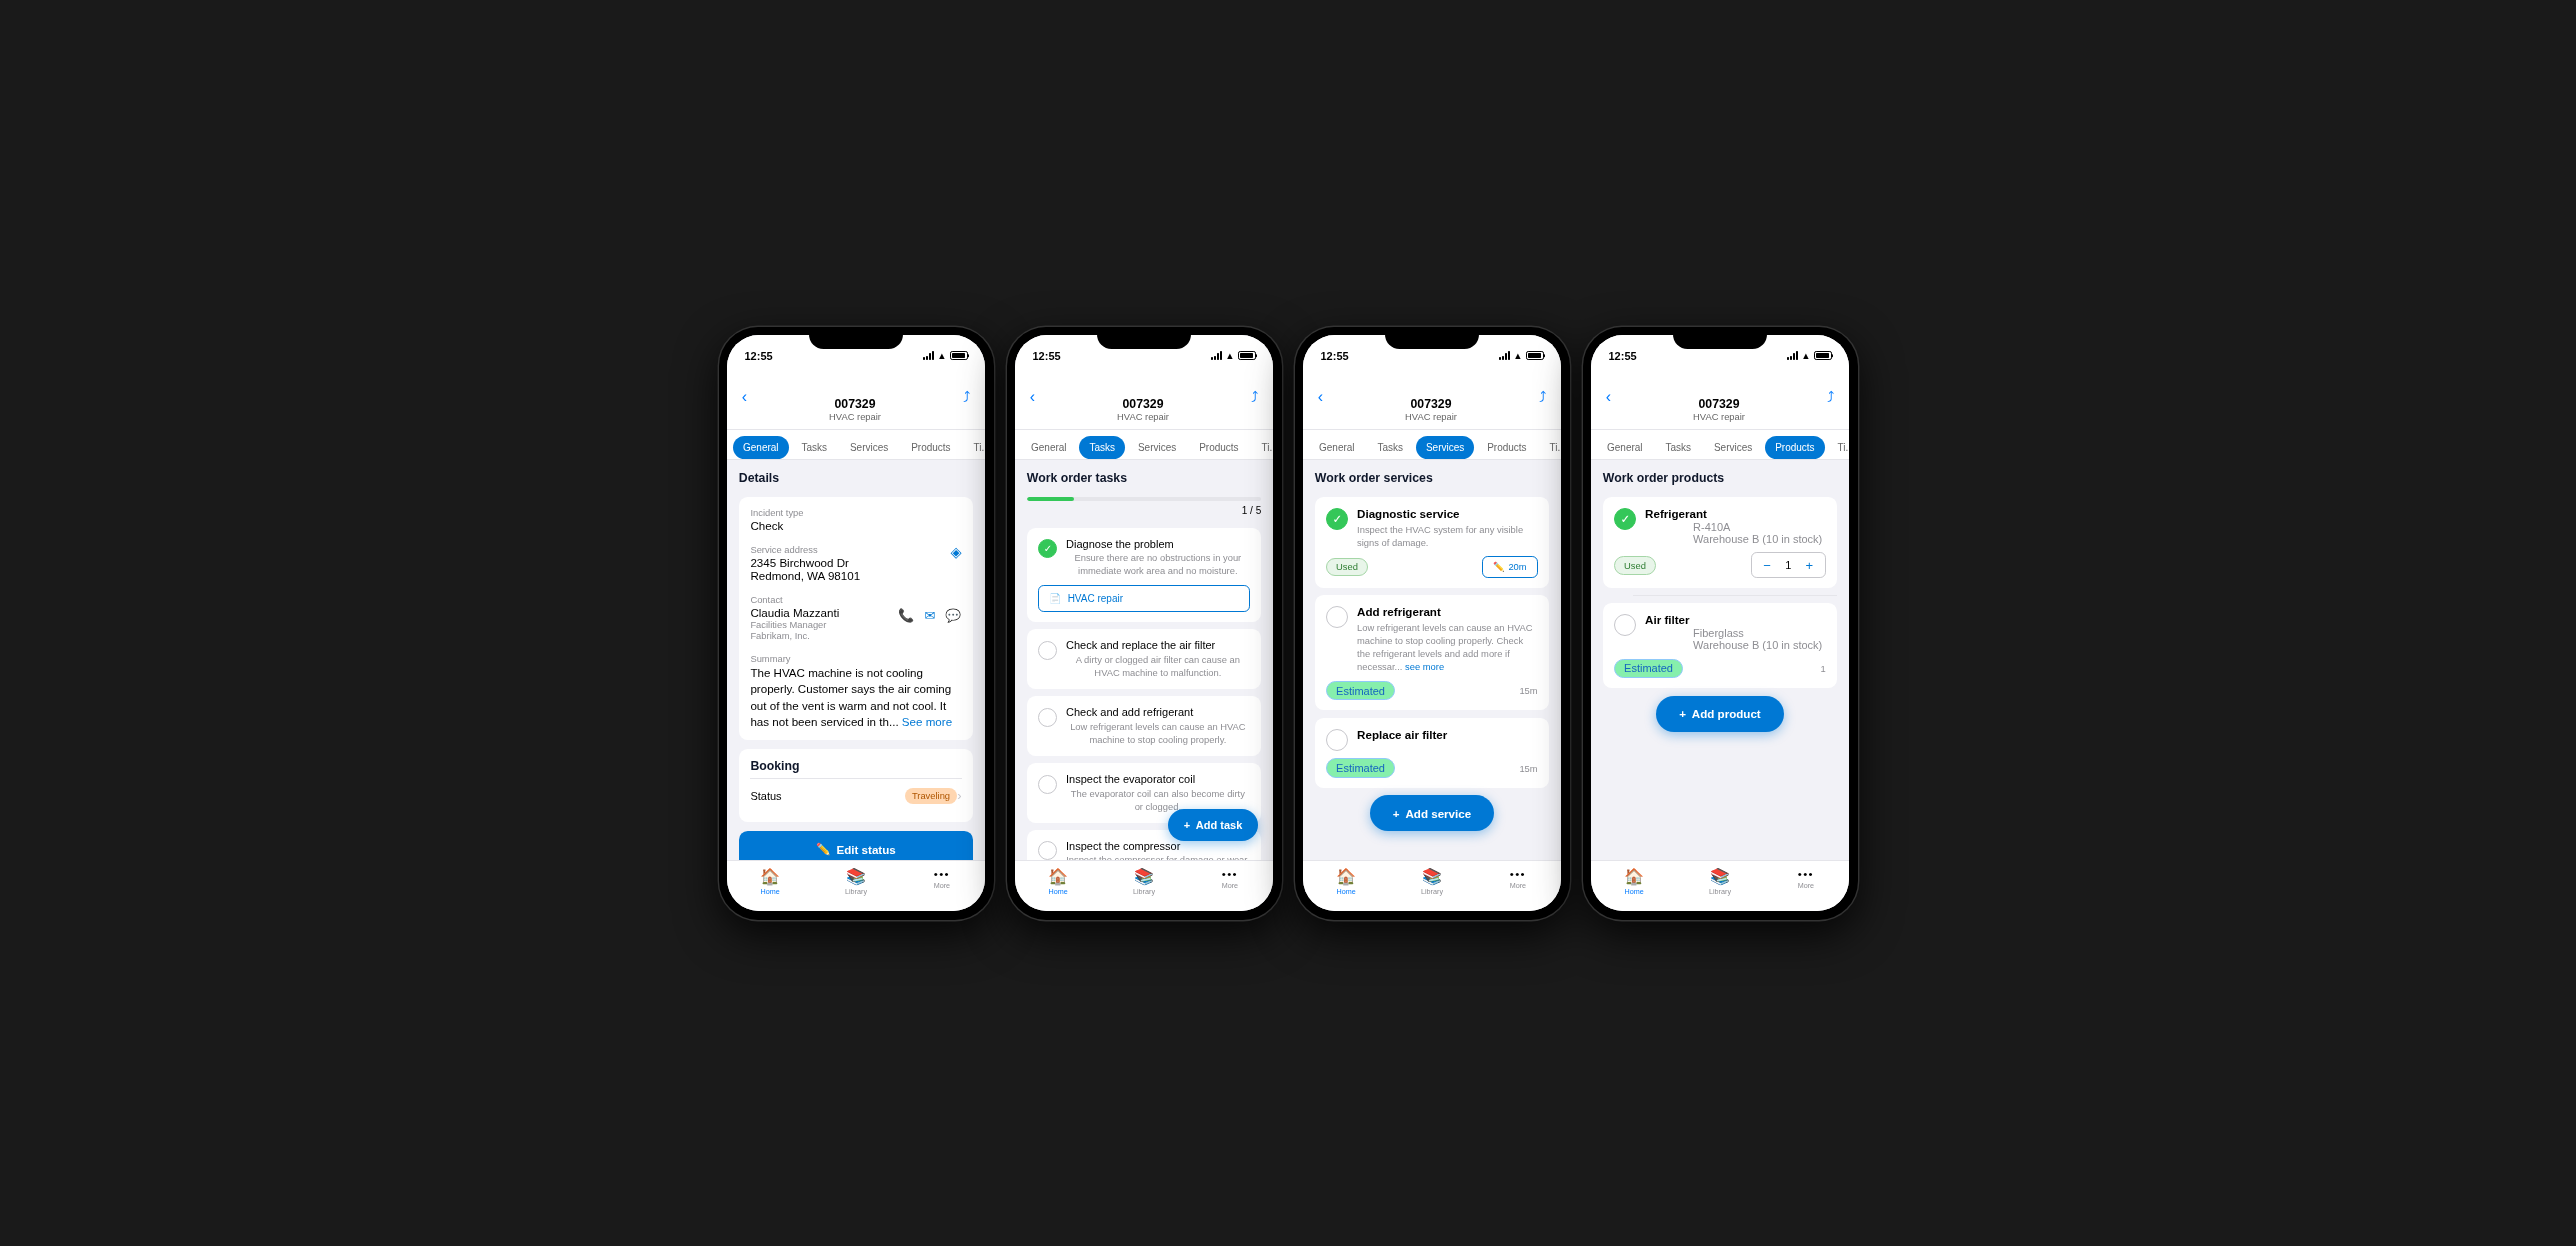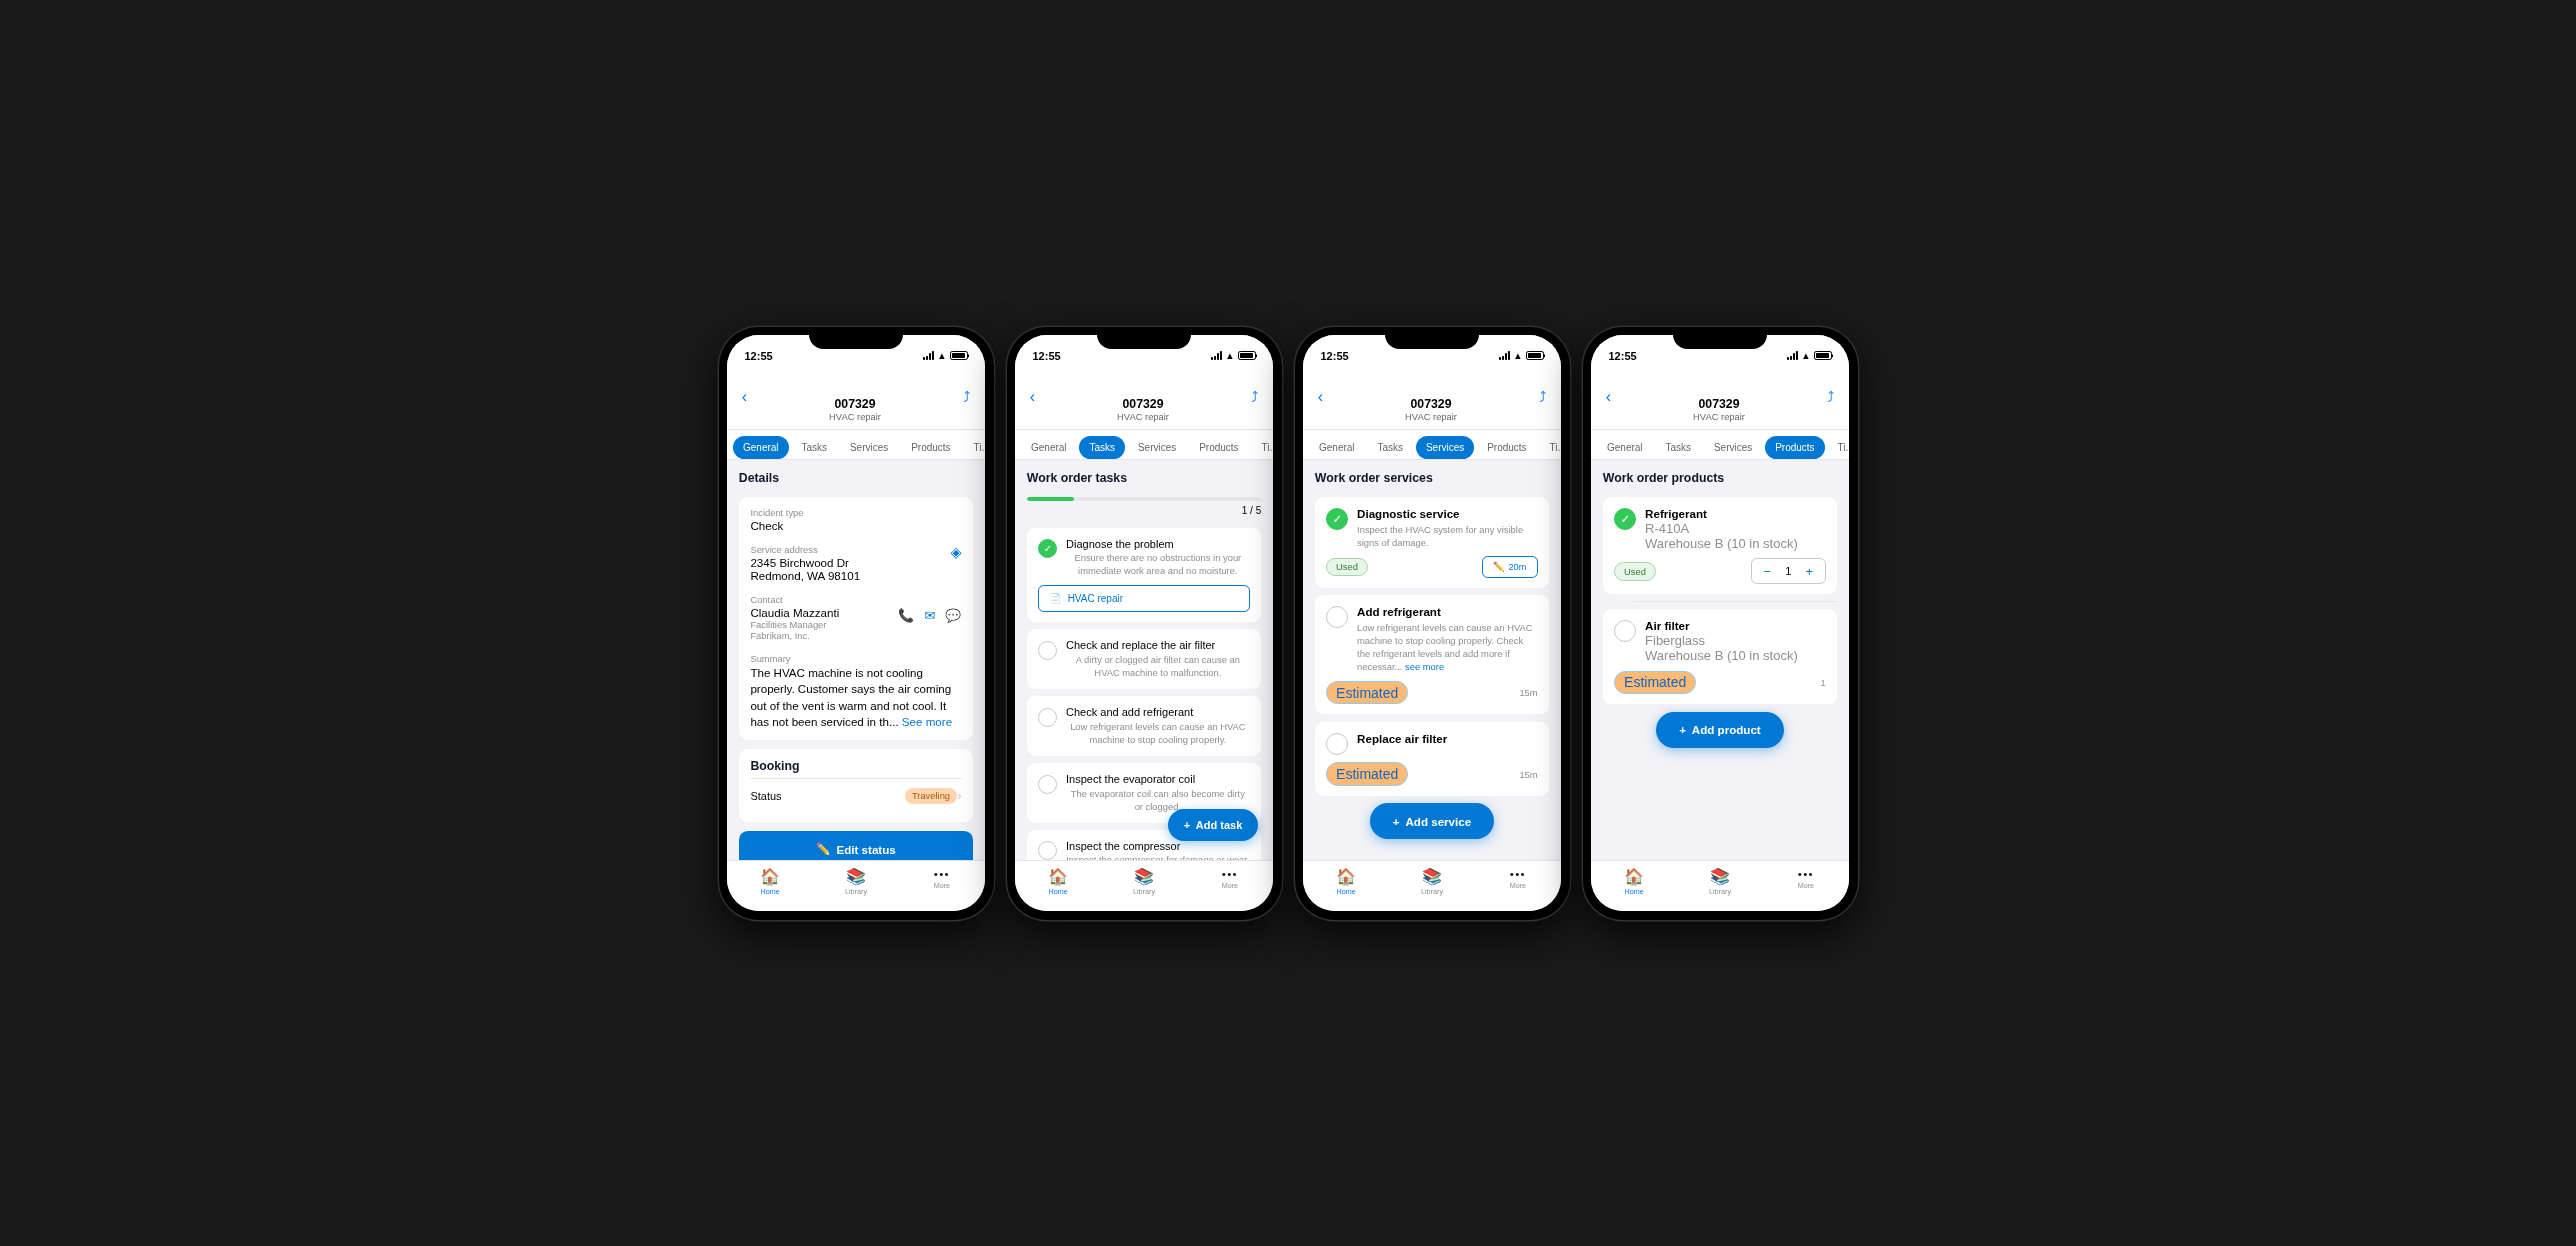--- a/index.html
+++ b/index.html
@@ -317,21 +317,21 @@
       margin-bottom: 7.2px;
     }
     .service-item-inner { display: flex; gap: 8.7px; align-items: flex-start; }
     .service-checkbox { width: 22px; height: 22px; border-radius: 50%; border: 1.4px solid #c7c7cc; flex-shrink: 0; margin-top: 1.4px; display: flex; align-items: center; justify-content: center; }
     .service-checkbox.done { background: #34c759; border-color: #34c759; color: #fff; font-size: 11.6px; }
     .service-text { flex: 1; }
     .service-name { font-size: 11.6px; font-weight: 600; color: #000; margin-bottom: 2.9px; }
     .service-desc { font-size: 9.4px; color: #8e8e93; line-height: 1.4; }
     .service-footer { display: flex; align-items: center; gap: 7.2px; margin-top: 7.2px; }
     .badge-used { background: #e8f5e9; color: #2e7d32; border: 0.7px solid #a5d6a7; padding: 2.9px 8.7px; border-radius: 14.5px; font-size: 9.4px; font-weight: 500; }
-    .badge-estimated { background: #fdba74; color: #1565c0; border: 0.7px solid #90caf9; padding: 2.9px 8.7px; border-radius: 14.5px; font-size: 14px; font-weight: 500; }
+    .badge-estimated { background: #86efac; color: #1565c0; border: 0.7px solid #90caf9; padding: 2.9px 8.7px; border-radius: 14.5px; font-size: 11px; font-weight: 500; }
     .time-btn { border: 1.1px solid #0078d4; color: #0078d4; background: #fff; border-radius: 5.8px; padding: 4.3px 10px; font-size: 9.4px; font-weight: 500; cursor: pointer; display: flex; align-items: center; gap: 3.6px; margin-left: auto; }
     .time-label { font-size: 9.4px; color: #8e8e93; margin-left: auto; }
     .add-service-fab {
       position: sticky;
       bottom: 7.2px;
       display: flex;
       justify-content: center;
     }
     .add-service-btn {
       background: #0078d4;
@@ -353,21 +353,21 @@
       background: #fff;
       border-radius: 8.7px;
       padding: 10px 11.6px;
       margin-bottom: 7.2px;
     }
     .product-item-inner { display: flex; gap: 8.7px; align-items: flex-start; }
     .product-checkbox { width: 22px; height: 22px; border-radius: 50%; border: 1.4px solid #c7c7cc; flex-shrink: 0; margin-top: 1.4px; display: flex; align-items: center; justify-content: center; }
     .product-checkbox.done { background: #34c759; border-color: #34c759; color: #fff; font-size: 11.6px; }
     .product-text { flex: 1; }
     .product-name { font-size: 11.6px; font-weight: 600; color: #000; margin-bottom: 1.4px; }
-    .product-sub { font-size: 13px; color: #8e8e93; }
+    .product-sub { font-size: 11px; color: #8e8e93; margin-left: 48px; }
     .product-footer { display: flex; align-items: center; gap: 7.2px; margin-top: 7.2px; }
     .qty-control { display: flex; align-items: center; gap: 5.8px; border: 0.7px solid #c7c7cc; border-radius: 5.8px; padding: 2.9px 7.2px; margin-left: auto; }
     .qty-btn { font-size: 13px; color: #0078d4; cursor: pointer; background: none; border: none; padding: 1.4px 4.3px; }
     .qty-val { font-size: 11px; font-weight: 500; min-width: 14.5px; text-align: center; }
     .qty-number { font-size: 9.4px; color: #8e8e93; margin-left: auto; }
     .divider { height: 0.7px; background: #e5e5ea; margin: 1.4px 0 7.2px 30px; }
 
     .booking-section { margin-top: 2.9px; }
     .booking-row { display: flex; justify-content: space-between; align-items: center; padding: 8.7px 0; border-top: 0.7px solid #e5e5ea; }
     .booking-label { font-size: 11px; color: #000; }

